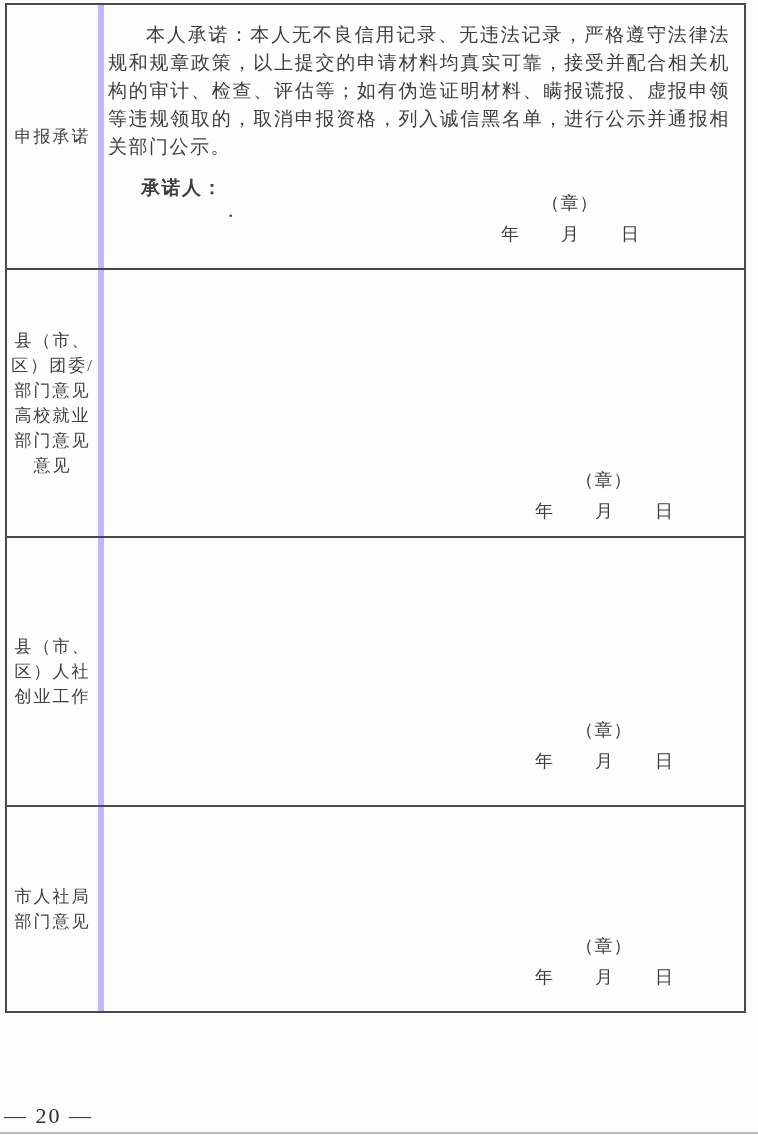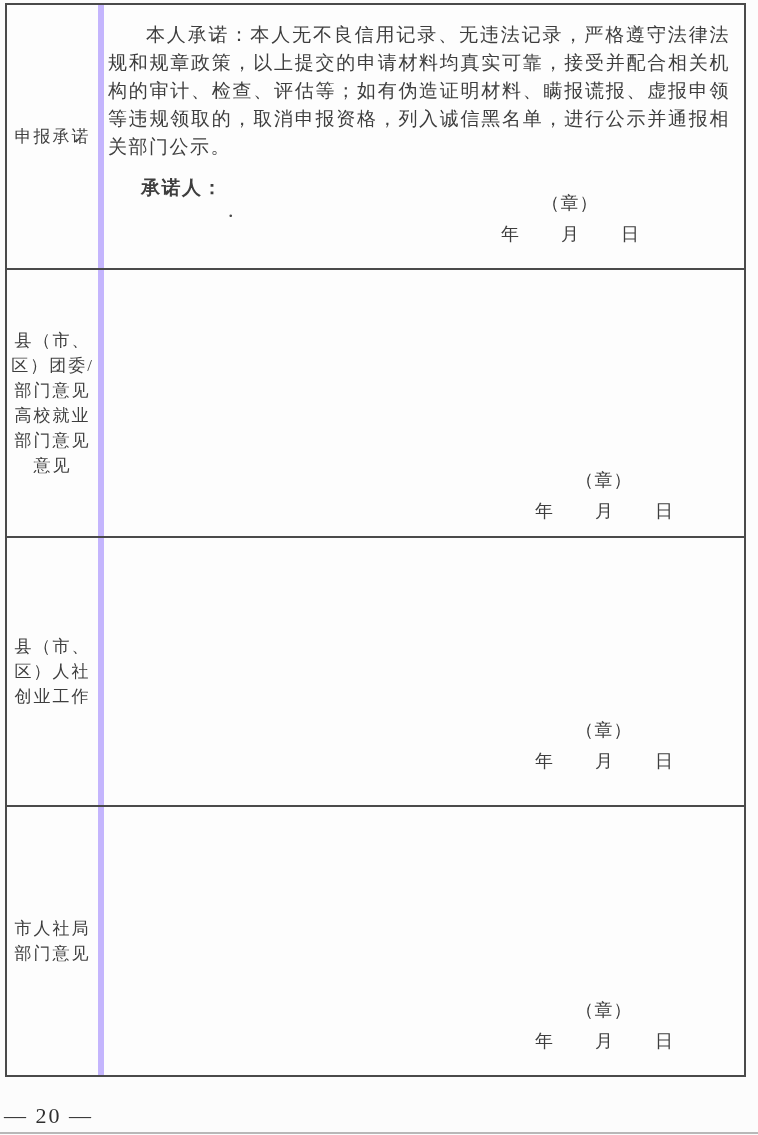--- a/index.html
+++ b/index.html
@@ -25,21 +25,21 @@
   }
   .row {
     display: flex;
     box-sizing: border-box;
     border-bottom: 2px solid #4a4a4a;
   }
   .row:last-child { border-bottom: none; }
   .row-1 { height: 265px; }
   .row-2 { height: 268px; }
   .row-3 { height: 269px; }
-  .row-4 { height: 268px; }
+  .row-4 { height: 204px; }
   .label-cell {
     flex: 0 0 97px;
     width: 97px;
     box-sizing: border-box;
     border-right: 6px solid #c4b5fd;
     display: flex;
     flex-direction: column;
     justify-content: center;
     align-items: center;
     font-size: 17px;

